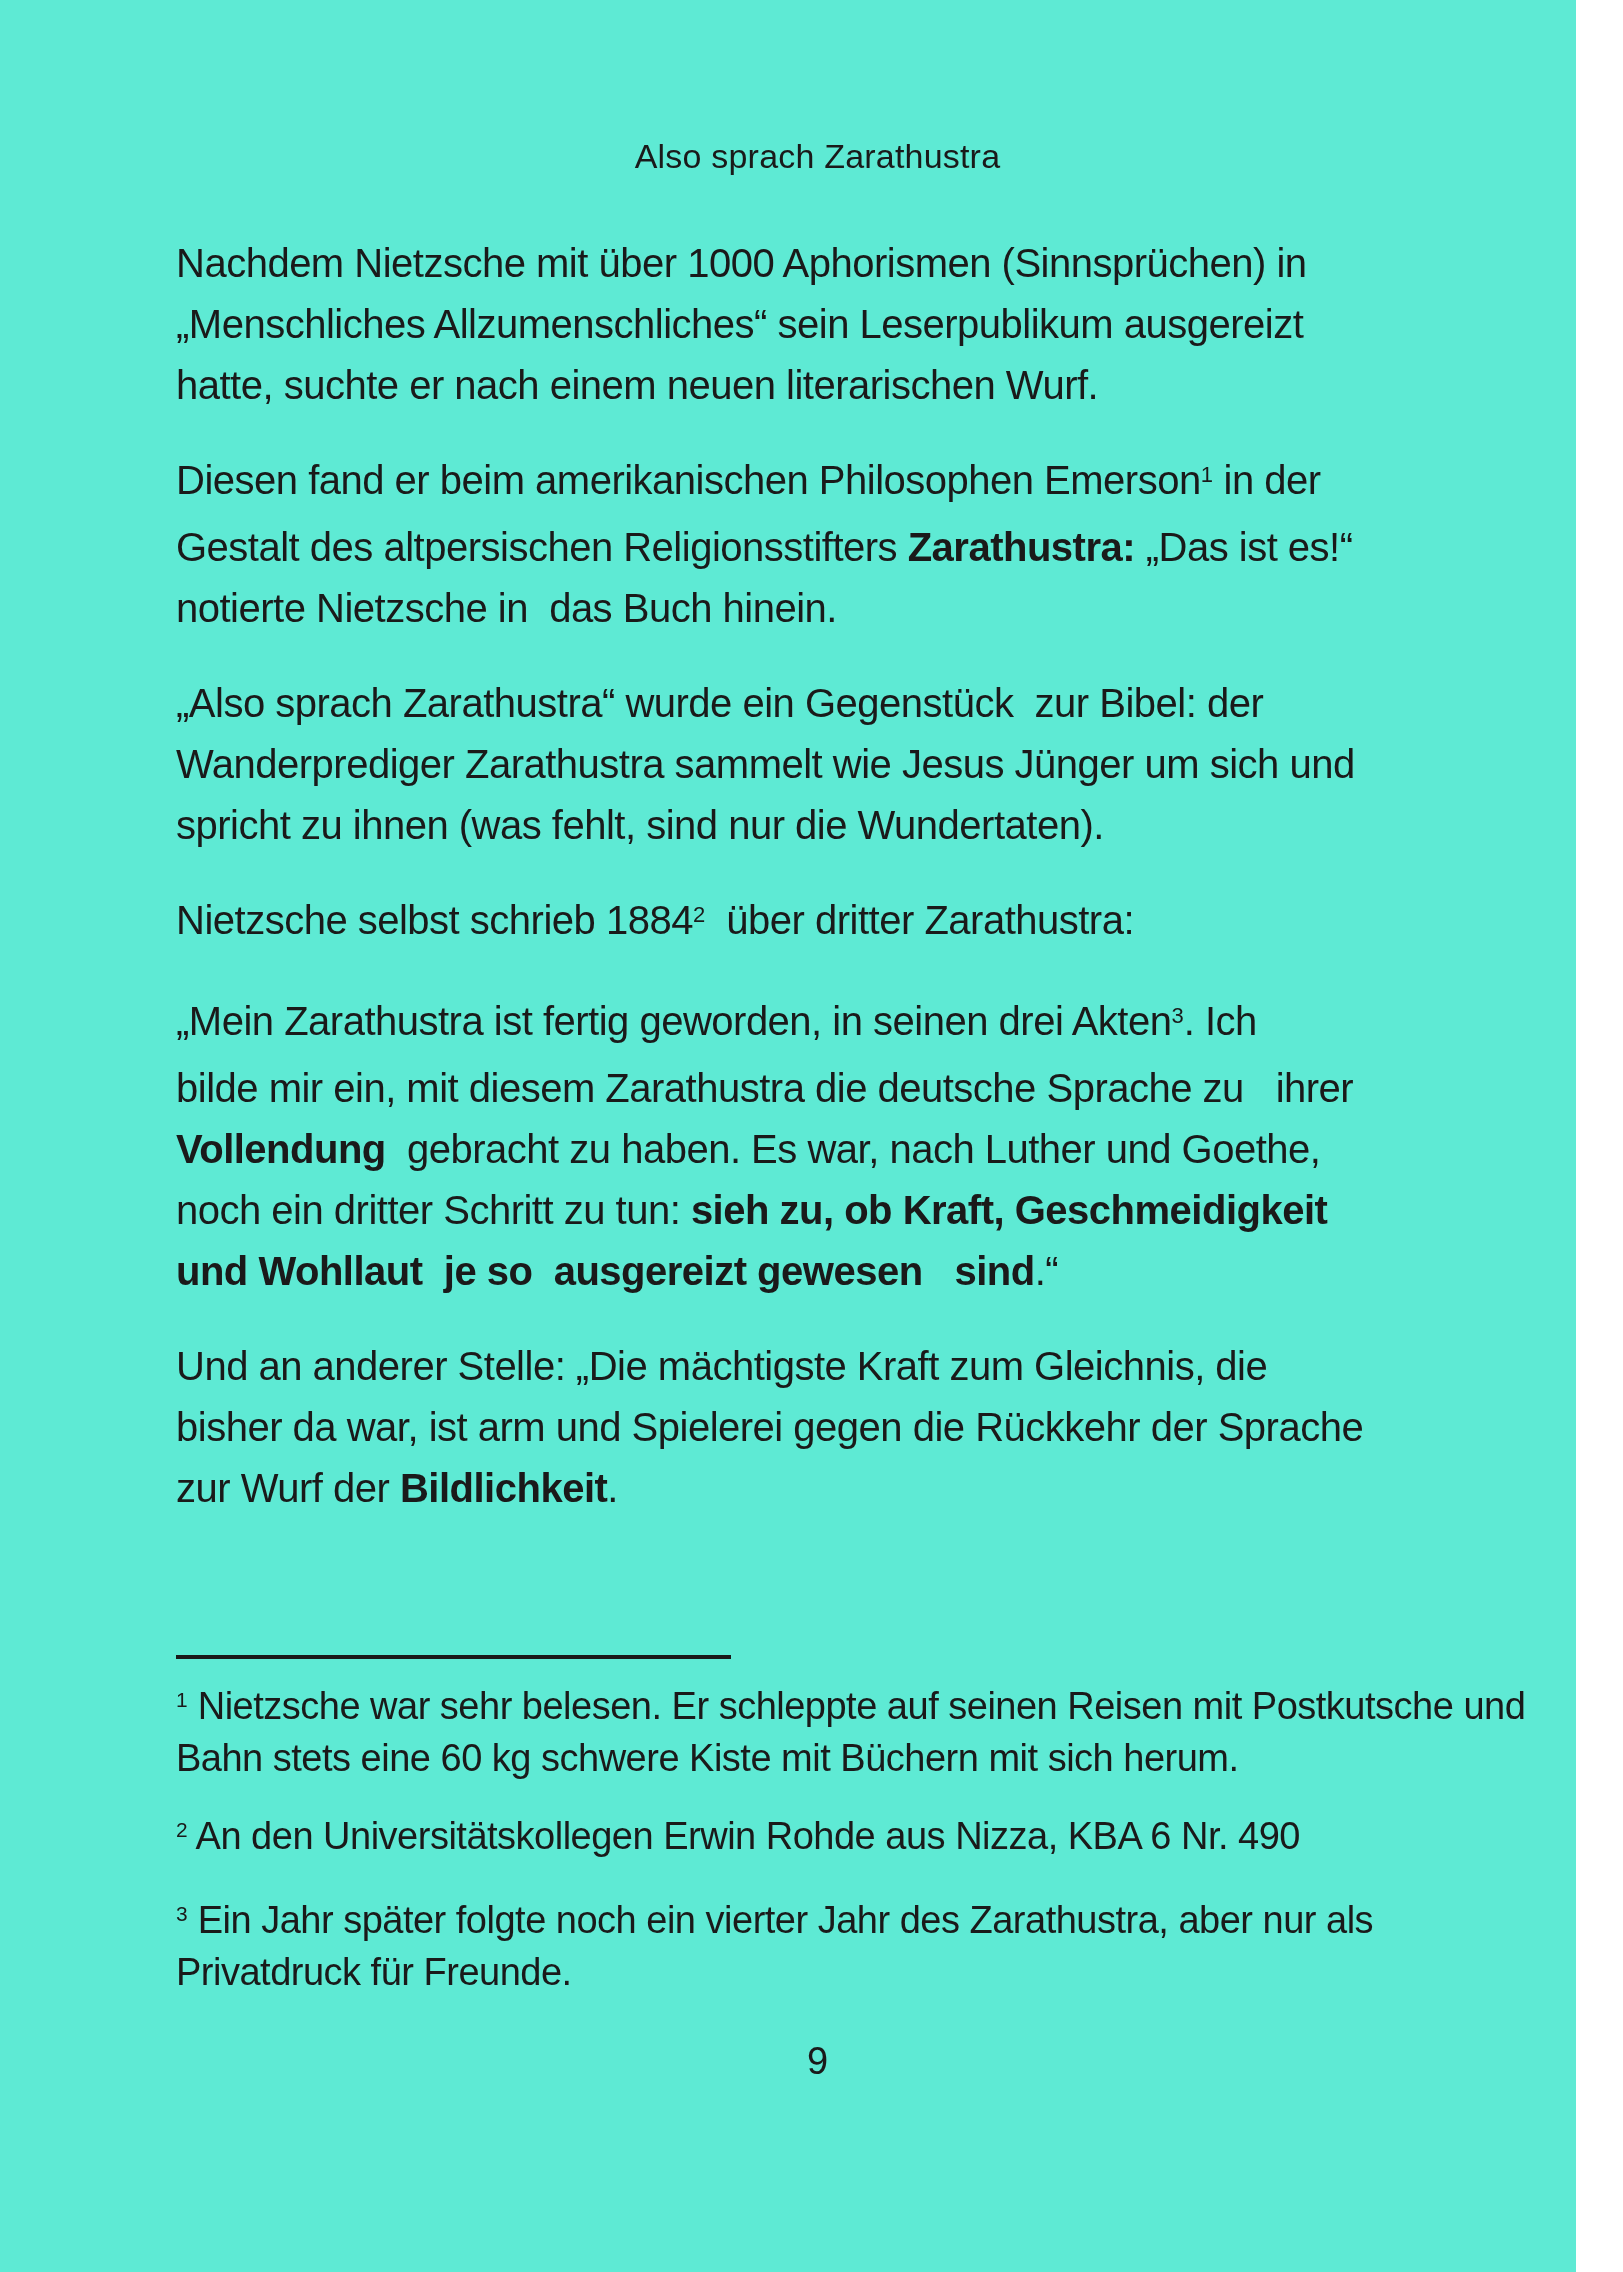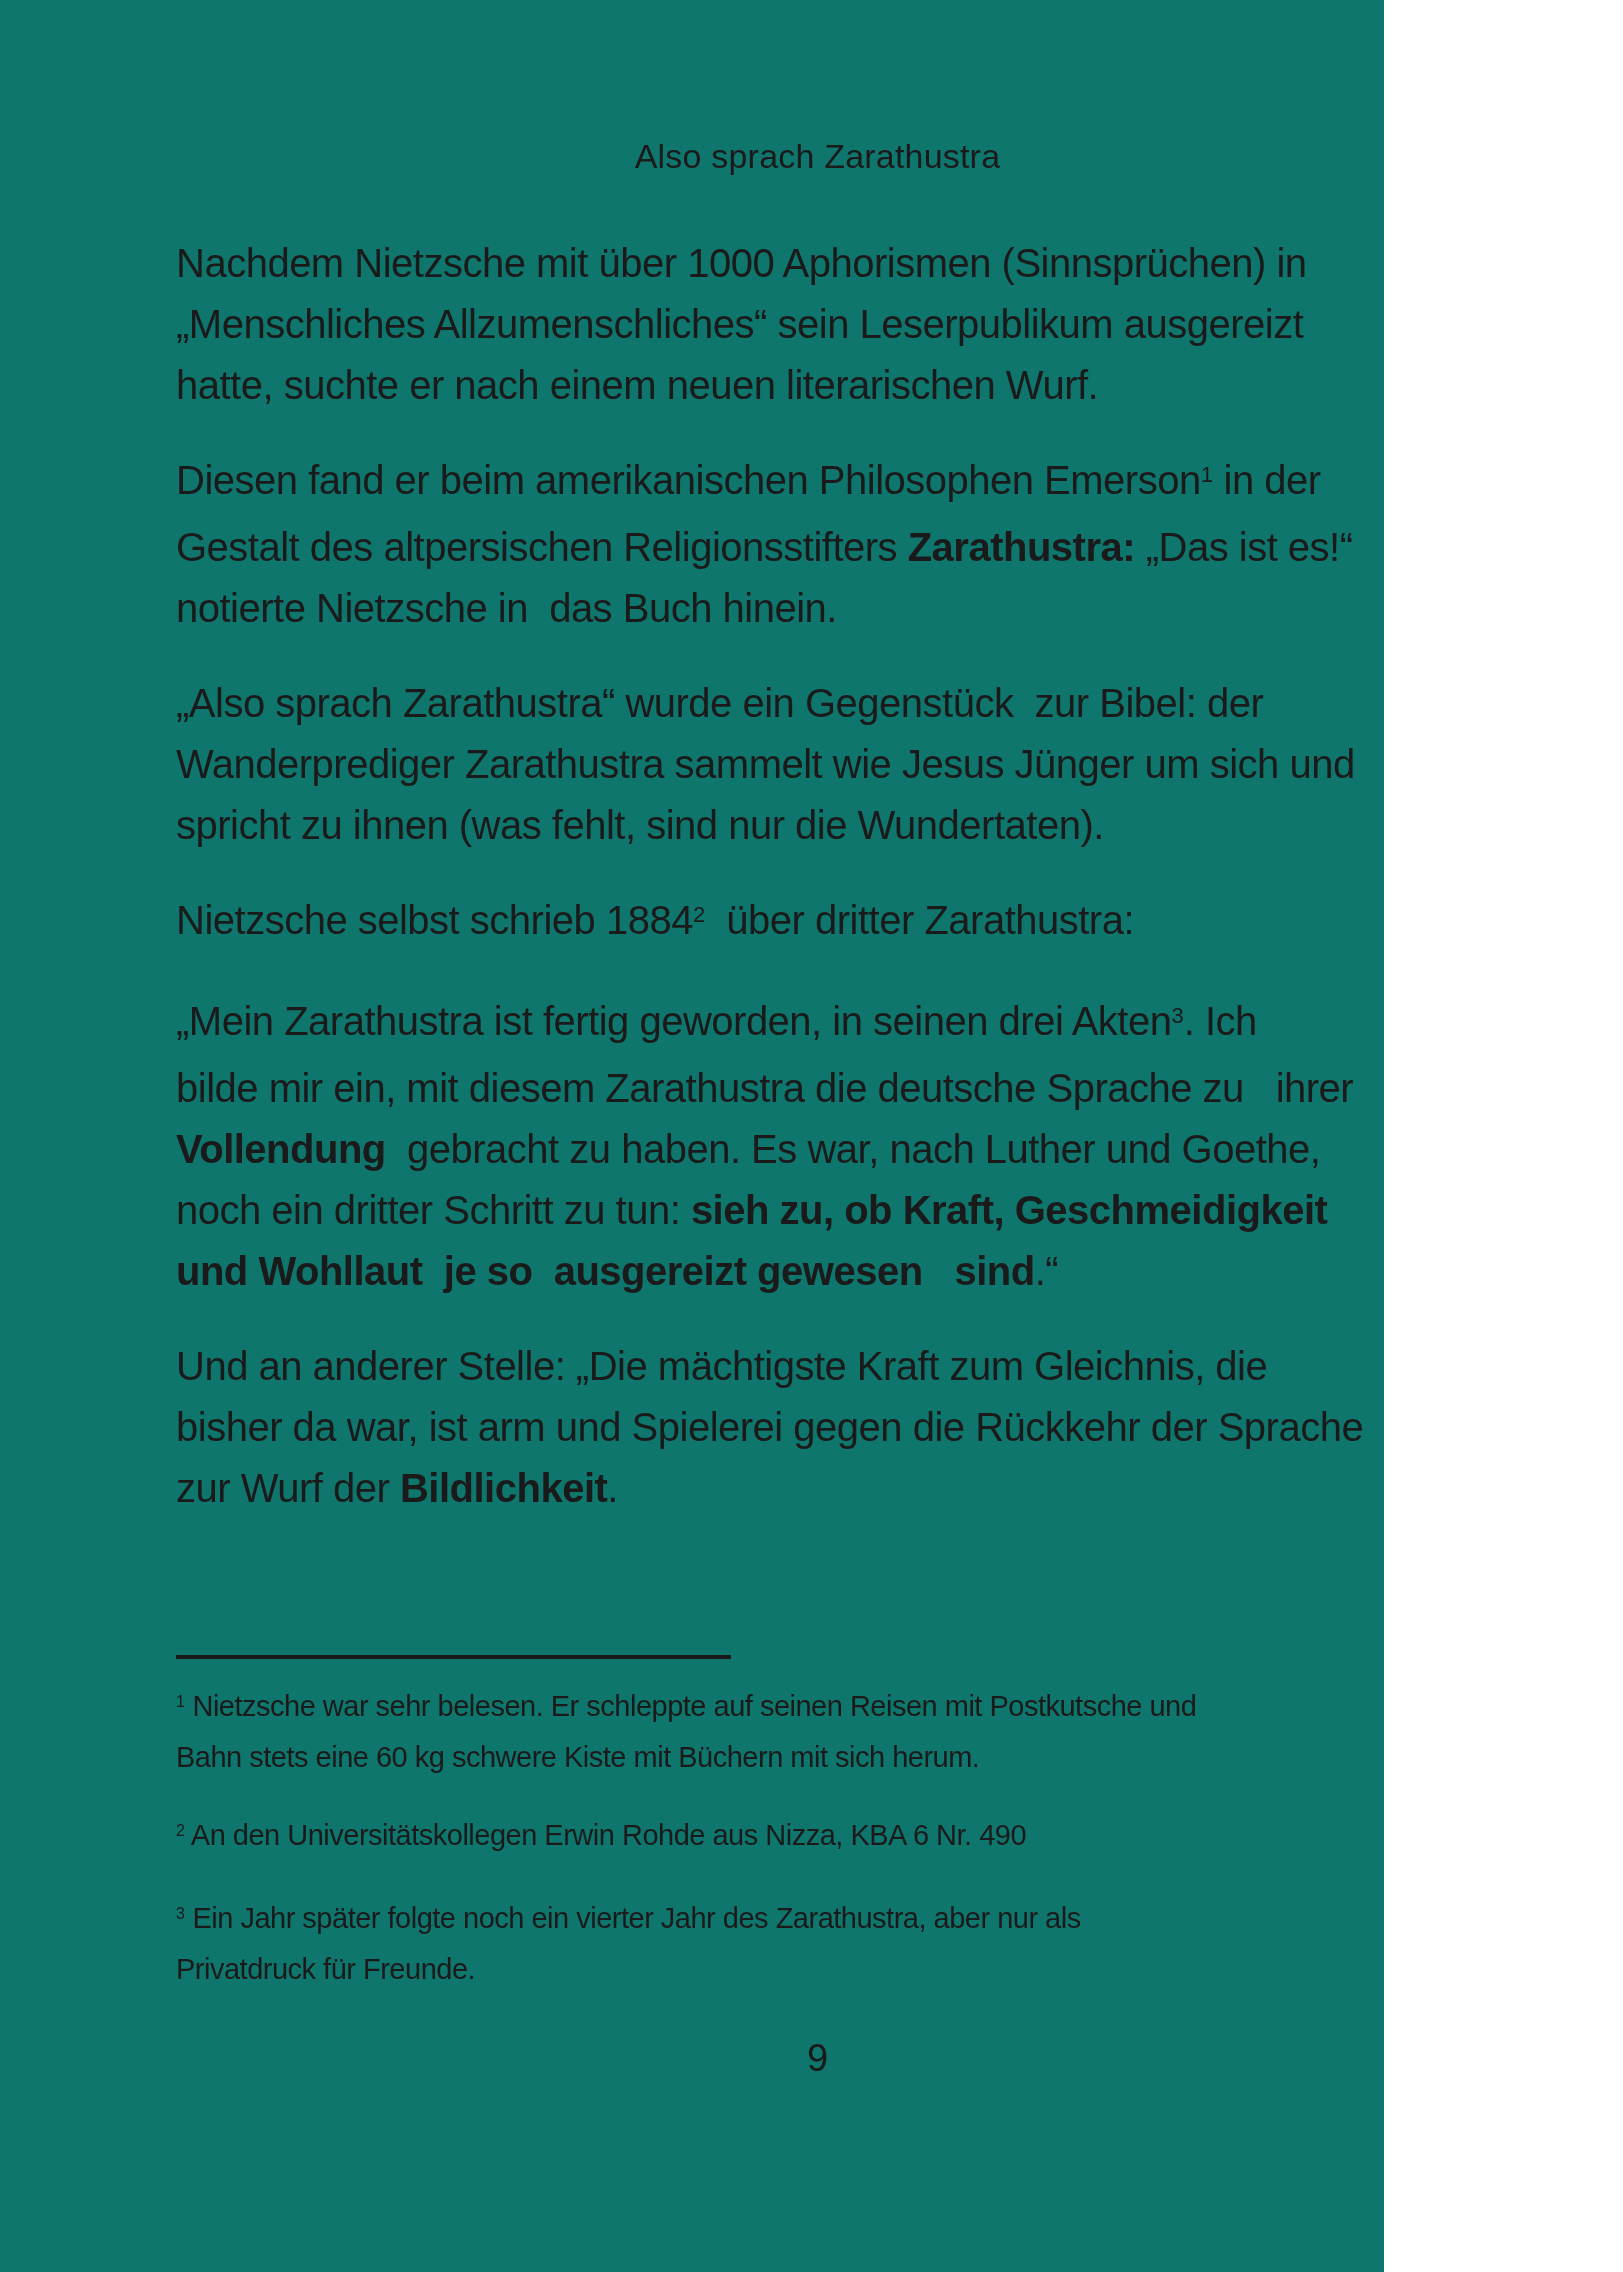--- a/index.html
+++ b/index.html
@@ -2,23 +2,23 @@
 <html lang="de" style="font-size:7.3px"><head>
 <meta charset="utf-8">
 <style>
   html, body {
     margin: 0;
     padding: 0;
     background: #ffffff;
   }
   .page {
     position: relative;
-    width: 1384px;
+    width: 1576px;
     height: 2273px;
-    background: #0f766e;
+    background: #5eead4;
     color: #1a1a1a;
     font-family: "Liberation Sans", "DejaVu Sans", sans-serif;
     overflow: hidden;
   }
   .page-inner {
     position: absolute;
     left: 176px;
     top: 0;
     width: 1283px;
   }
@@ -55,21 +55,21 @@
     margin-top: 136px;
     width: 555px;
     height: 3.7px;
     background: #1a1a1a;
   }
   .footnotes {
     margin-top: 24px;
   }
   .fn {
     margin: 0 0 32px 0;
-    font-size: 29px;
+    font-size: 38px;
     line-height: 46px;
     letter-spacing: -0.5px;
   }
   .fn:last-child { margin-bottom: 0; }
   .pagenum {
     margin-top: 36px;
     height: 61px;
     line-height: 61px;
     font-size: 38px;
     text-align: center;

